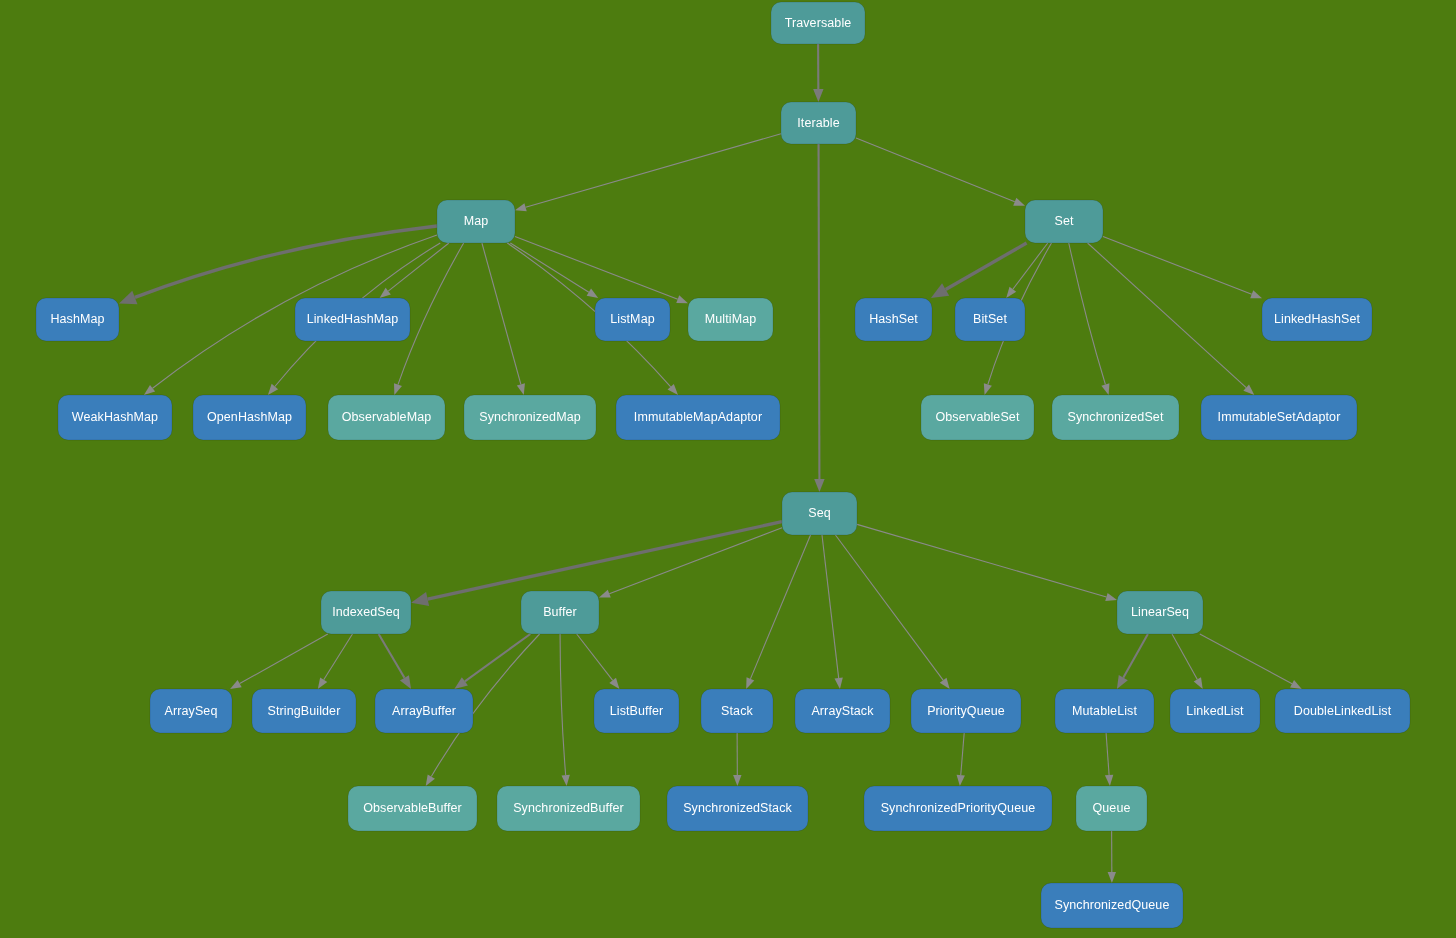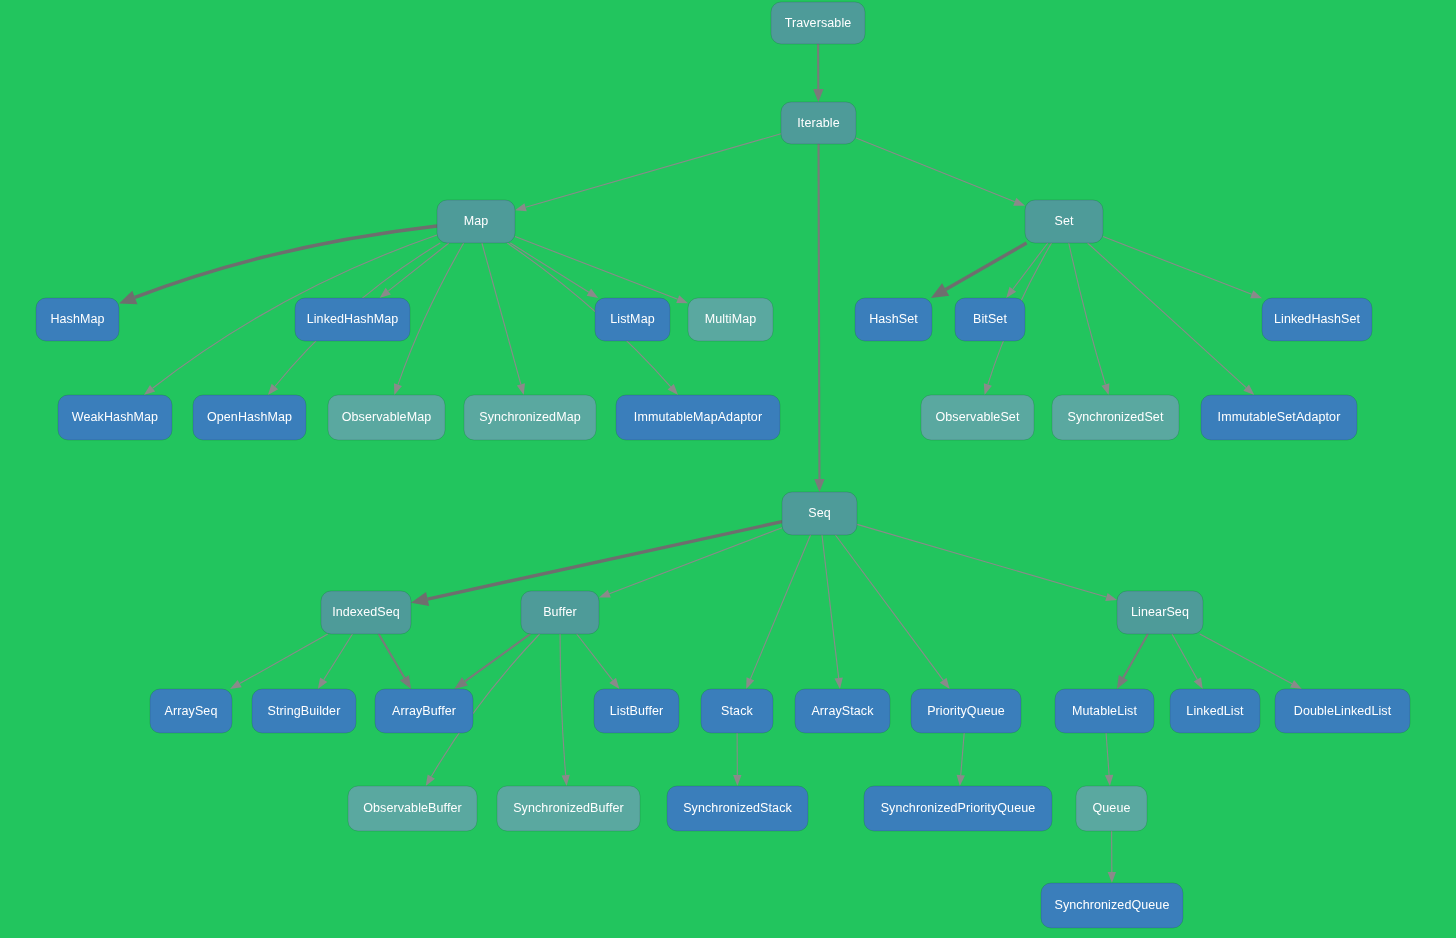--- a/index.html
+++ b/index.html
@@ -4,21 +4,21 @@
 <style>
   html, body {
     margin: 0;
     padding: 0;
     background: #ffffff;
   }
   #canvas {
     position: relative;
     width: 1456px;
     height: 938px;
-    background: #22c55e;
+    background: #4d7c0f;
     overflow: hidden;
     font-family: "Liberation Sans", sans-serif;
   }
   #graph-svg {
     position: absolute;
     left: 0;
     top: 0;
     width: 1456px;
     height: 938px;
     display: block;

